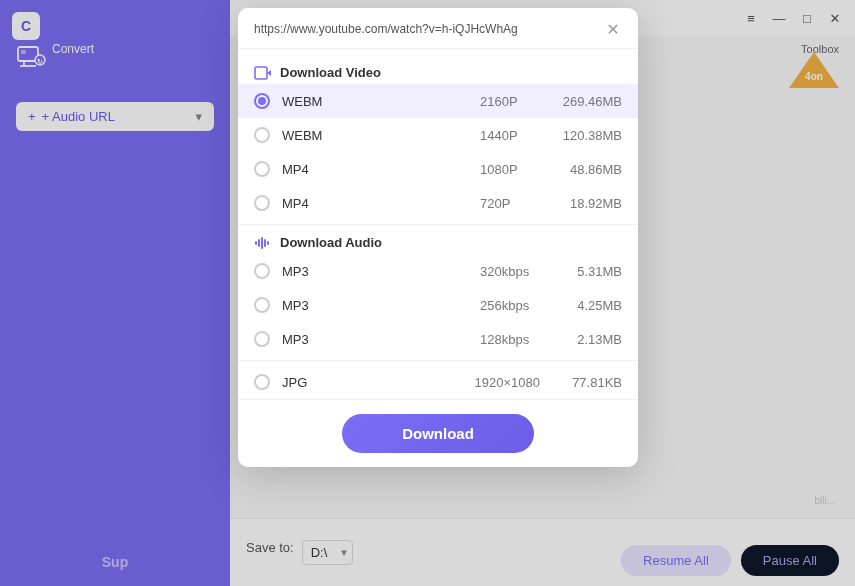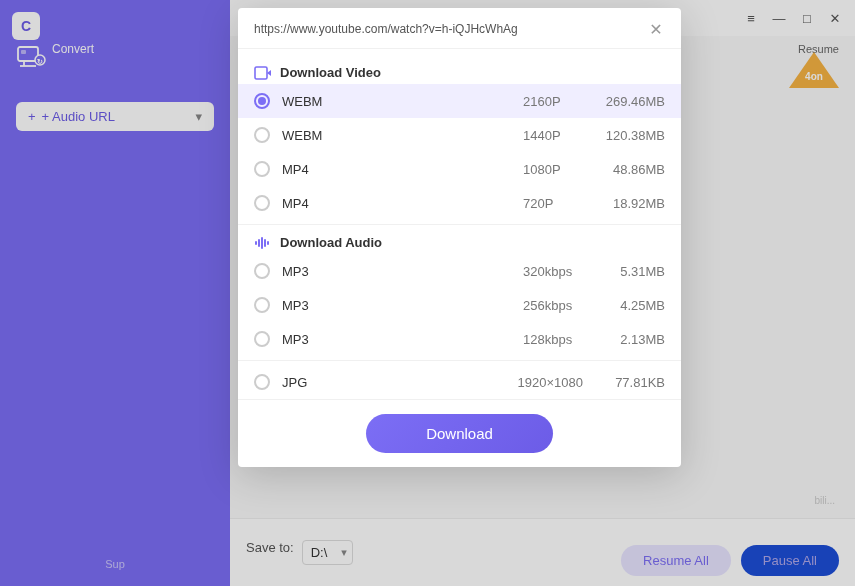--- a/index.html
+++ b/index.html
@@ -138,23 +138,24 @@
       display: flex;
       align-items: center;
       gap: 6px;
       color: #6c5ce7;
       font-size: 13px;
     }
 
     .sidebar-bottom {
       margin-top: auto;
       padding: 16px;
-      font-size: 11px;
+      font-size: 14px;
       color: rgba(255,255,255,0.6);
       text-align: center;
+      font-weight: bold;
     }
 
     
     .right-panel {
       flex: 1;
       display: flex;
       flex-direction: column;
       background: #fafafa;
     }
 
@@ -251,41 +252,41 @@
       font-size: 13px;
       cursor: pointer;
       border: none;
       margin-top: 16px;
     }
     .btn-resume {
       background: #e8e4ff;
       color: #7c6ef5;
     }
     .btn-pause {
-      background: #1d4ed8;
+      background: #0f172a;
       color: #b0a8e8;
     }
 
     
     .modal-overlay {
       position: absolute;
       top: 0; left: 0; right: 0; bottom: 0;
       background: rgba(0,0,0,0.15);
       display: flex;
       align-items: flex-start;
       justify-content: center;
       padding-top: 0;
       z-index: 100;
     }
 
     .modal {
       background: #fff;
-      border-radius: 4px;
+      border-radius: 10px;
       box-shadow: 0 8px 40px rgba(0,0,0,0.18);
-      width: 443px;
+      width: 400px;
       position: absolute;
       top: 8px;
       left: 238px;
     }
 
     .modal-header {
       display: flex;
       align-items: center;
       justify-content: space-between;
       padding: 12px 16px 10px 16px;
@@ -396,21 +397,21 @@
       border-top: 1px solid #f0f0f0;
     }
 
     .download-btn {
       background: linear-gradient(135deg, #7c6ef5, #6c5ce7);
       color: #fff;
       border: none;
       border-radius: 22px;
       padding: 11px 60px;
       font-size: 15px;
-      font-weight: 400;
+      font-weight: 700;
       cursor: pointer;
     }
 
     .divider {
       height: 1px;
       background: #f0f0f0;
       margin: 4px 0;
     }
   </style>
 </head>
@@ -466,21 +467,21 @@
     <div class="right-panel">
       <div class="right-toolbar" style="margin-top:0;padding-top:8px;">
         <div class="toolbox-item">
           <div class="toolbox-icon">
             <svg width="28" height="28" viewBox="0 0 28 28" fill="none">
               <rect x="4" y="11" width="20" height="13" rx="2" stroke="#7c6ef5" stroke-width="1.8"></rect>
               <path d="M10 11V8a4 4 0 018 0v3" stroke="#7c6ef5" stroke-width="1.8"></path>
               <rect x="11" y="15" width="6" height="4" rx="1" fill="#7c6ef5"></rect>
             </svg>
           </div>
-          <span class="toolbox-label">Resume</span>
+          <span class="toolbox-label">Toolbox</span>
         </div>
       </div>
 
       <div class="right-content">
 
         <div style="position:absolute;top:50px;right:16px;">
           <svg width="50" height="40" viewBox="0 0 50 40">
             <polygon points="25,2 50,38 0,38" fill="#f5a623" opacity="0.85"></polygon>
             <text x="25" y="30" text-anchor="middle" fill="white" font-size="10" font-weight="bold">4on</text>
           </svg>

